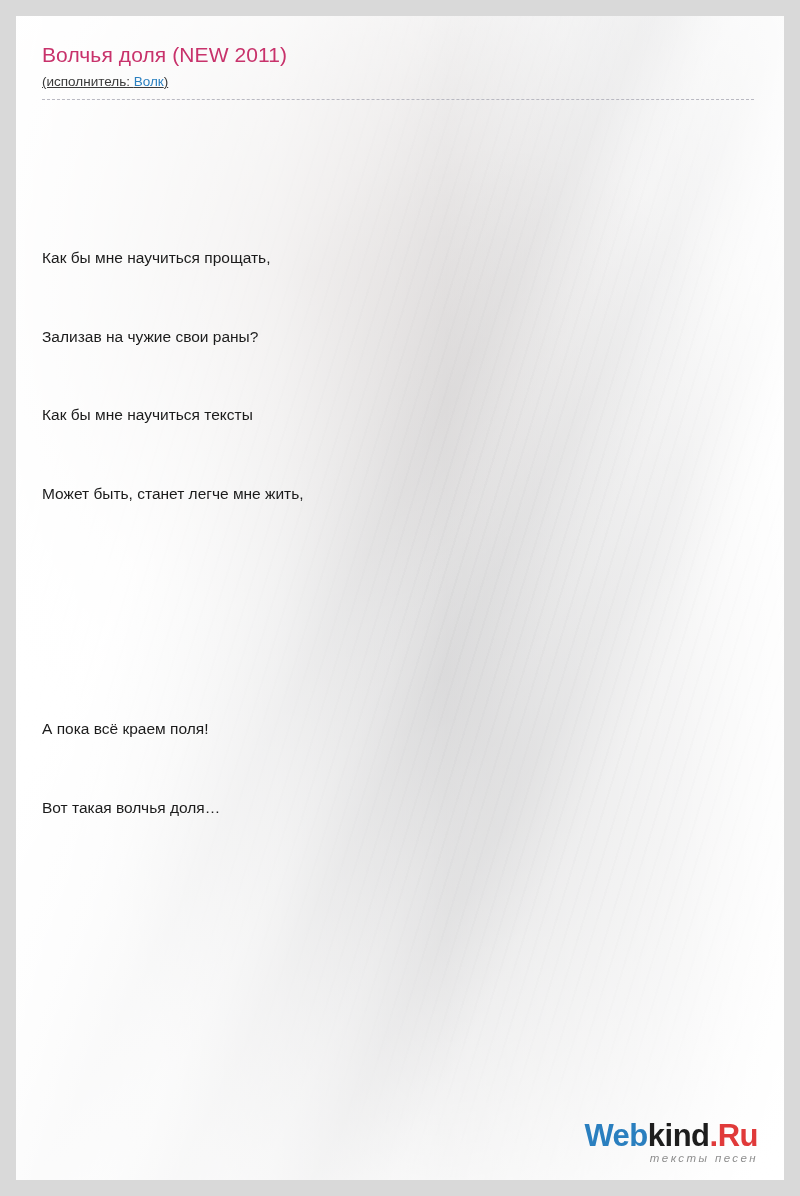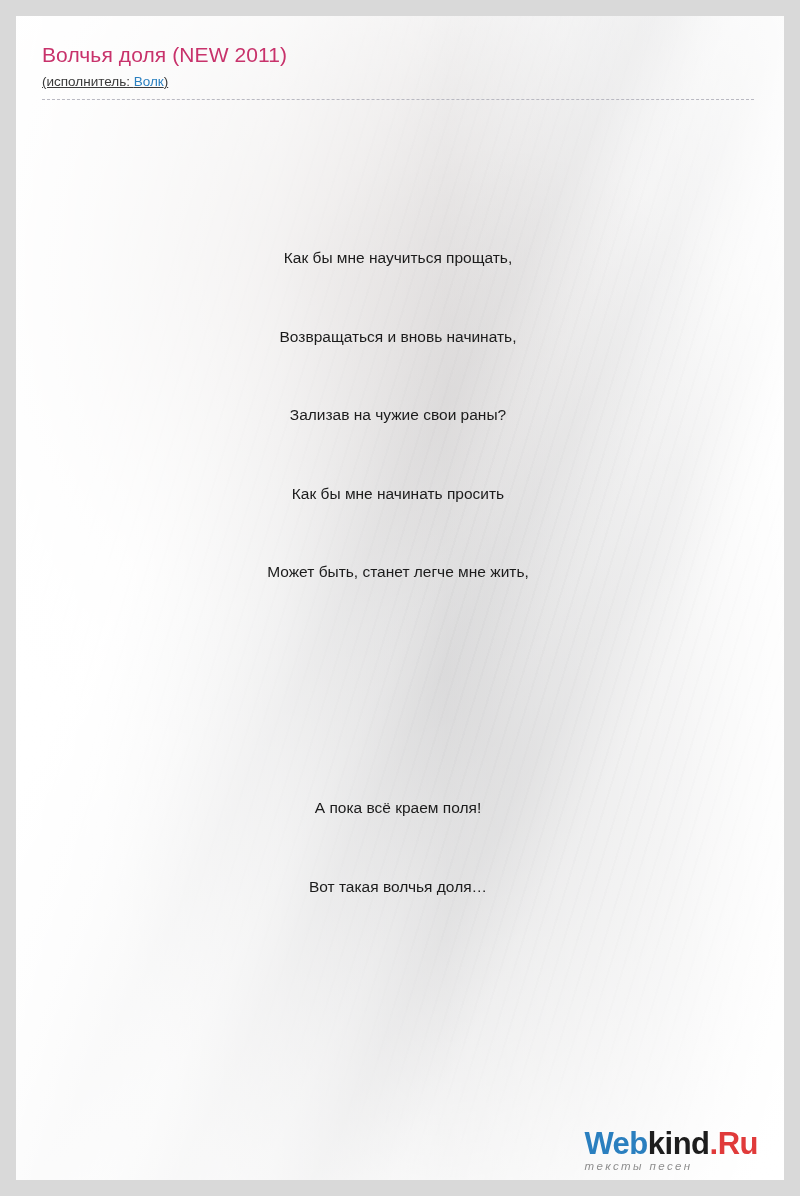--- a/index.html
+++ b/index.html
@@ -96,31 +96,31 @@
     margin: 10px 0 14px 0;
   }
 
   .lyrics {
     font-size: 15.5px;
     line-height: 26.2px;
     color: #1b1b1b;
     white-space: pre-wrap;
     font-family: "Liberation Sans", sans-serif;
   }
-  .stanza { margin: 0 0 26px 0; text-align: center; }
+  .stanza { margin: 0 0 26px 0; }
   .stanza:last-child { margin-bottom: 0; }
   .line { display: block; }
 
   
   .logo {
     position: absolute;
     right: 26px;
-    bottom: 8px;
+    bottom: 16px;
     z-index: 4;
-    text-align: left;
+    text-align: right;
     line-height: 1;
     user-select: none;
   }
   .logo-main {
     font-size: 31px;
     font-weight: bold;
     letter-spacing: -0.5px;
   }
   .logo-web { color: #2a7fbf; }
   .logo-kind { color: #1d1d1d; }
@@ -150,23 +150,22 @@
       <div class="artist-line">
         <span class="artist-label">(исполнитель: </span><a class="artist-link" href="#">Волк</a><span class="artist-label">)</span>
       </div>
 
       <hr class="divider">
 
       <div class="lyrics">
 
         <p class="stanza">
           <span class="line">Как бы мне научиться прощать,</span>
-          <span class="line">Возвращаться и вновь начинать,</span>
           <span class="line">Зализав на чужие свои раны?</span>
-          <span class="line">Как бы мне начинать просить</span>
+          <span class="line">Как бы мне научиться тексты</span>
           <span class="line">Может быть, станет легче мне жить,</span>
         </p>
 
         <p class="stanza">
           <span class="line">А пока всё краем поля!</span>
           <span class="line">Вот такая волчья доля…</span>
           
           
           
           

